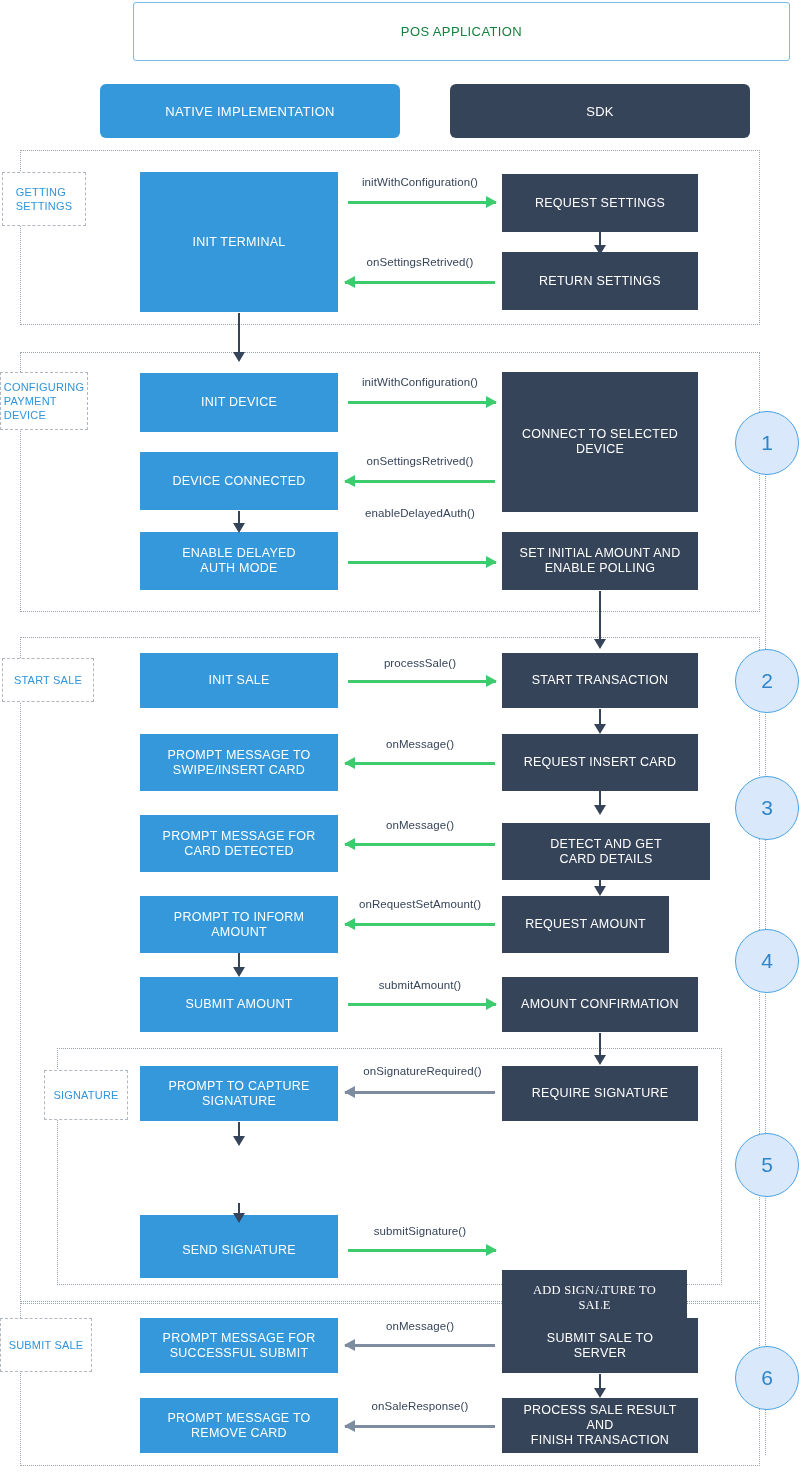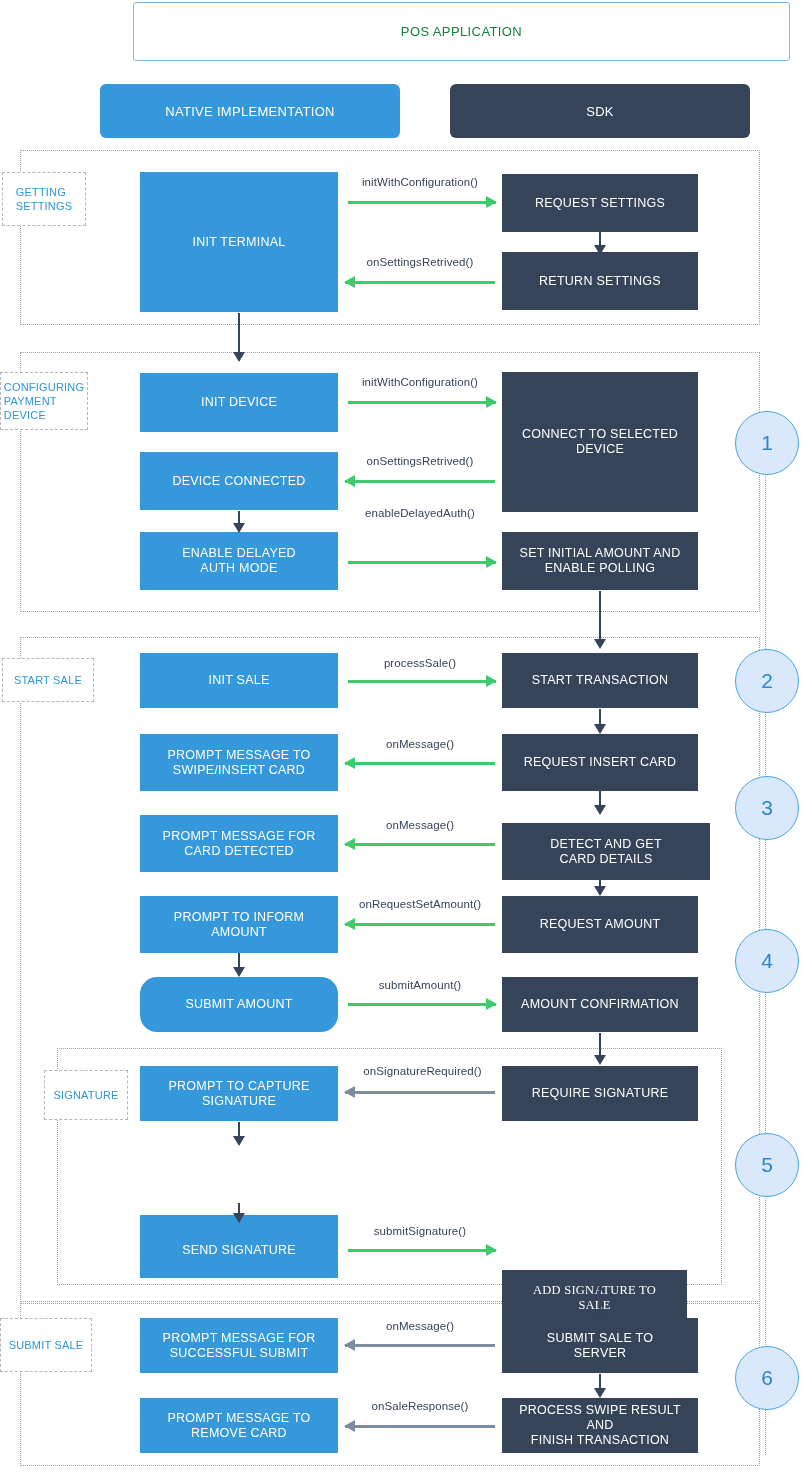--- a/index.html
+++ b/index.html
@@ -290,34 +290,34 @@
     <div class="shaft"></div>
     <div class="head"></div>
   </div>
 
   <div class="box native" style="left:140px;top:896px;width:198px;height:57px;">
     <div>
       <div>PROMPT TO INFORM</div>
       <div>AMOUNT</div>
     </div>
   </div>
-  <div class="box sdk" style="left:502px;top:896px;width:196px;height:57px;">
+  <div class="box sdk" style="left:502px;top:896px;width:167px;height:57px;">
     <span>REQUEST AMOUNT</span>
   </div>
   <div class="calllabel" style="left:340px;top:898px;width:160px;">onRequestSetAmount()</div>
   <div class="harrow green left" style="left:345px;top:918px;width:150px;">
     <div class="shaft"></div>
     <div class="head"></div>
   </div>
   <div class="varrow" style="left:594px;top:871px;height:24px;">
     <div class="shaft"></div>
     <div class="head"></div>
   </div>
 
-  <div class="box native" style="left:140px;top:977px;width:198px;height:55px;border-radius:17px;">
+  <div class="box native" style="left:140px;top:977px;width:198px;height:55px;">
     <span>SUBMIT AMOUNT</span>
   </div>
   <div class="box sdk" style="left:502px;top:977px;width:196px;height:55px;">
     <span>AMOUNT CONFIRMATION</span>
   </div>
   <div class="calllabel" style="left:340px;top:979px;width:160px;">submitAmount()</div>
   <div class="harrow green right" style="left:348px;top:998px;width:148px;">
     <div class="shaft"></div>
     <div class="head"></div>
   </div>
@@ -389,21 +389,21 @@
   </div>
 
   <div class="box native" style="left:140px;top:1398px;width:198px;height:55px;">
     <div>
       <div>PROMPT MESSAGE TO</div>
       <div>REMOVE CARD</div>
     </div>
   </div>
   <div class="box sdk" style="left:502px;top:1398px;width:196px;height:55px;">
     <div>
-      <div>PROCESS SWIPE RESULT AND</div>
+      <div>PROCESS SALE RESULT AND</div>
       <div>FINISH TRANSACTION</div>
     </div>
   </div>
   <div class="calllabel" style="left:340px;top:1400px;width:160px;">onSaleResponse()</div>
   <div class="harrow gray left" style="left:345px;top:1420px;width:150px;">
     <div class="shaft"></div>
     <div class="head"></div>
   </div>
   <div class="varrow" style="left:594px;top:1374px;height:23px;">
     <div class="shaft"></div>

